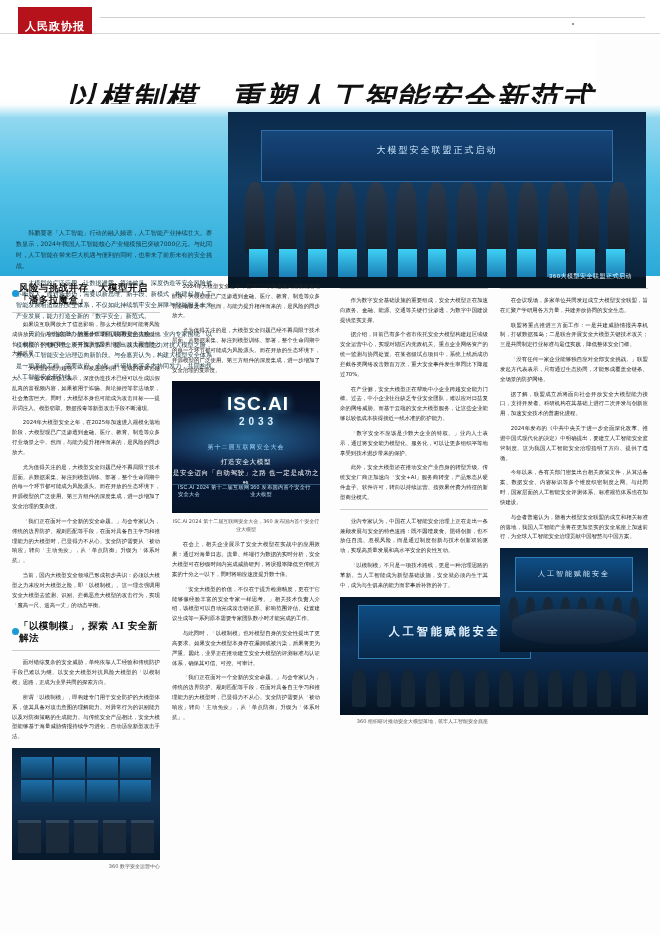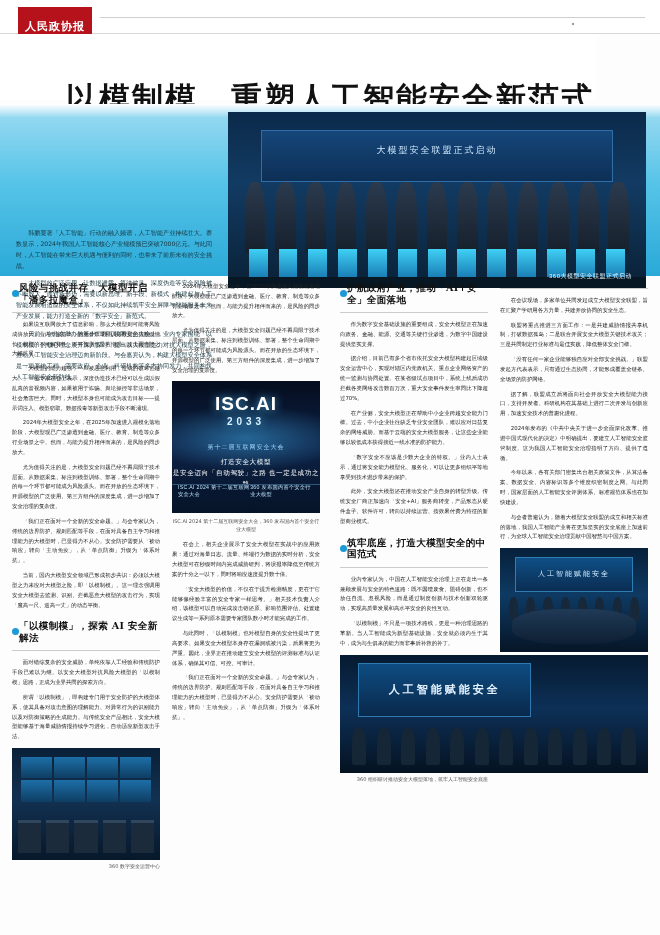--- a/index.html
+++ b/index.html
@@ -41,20 +41,21 @@
   .masthead-dot {
     position: absolute; right: 86px; top: 23px;
     width: 2px; height: 2px; background: #999;
   }
 
   
   .headline-band {
     position: absolute; left: 0; top: 34px;
     width: 596px; height: 66px;
     background: #ffffff;
+    font-style: italic;
   }
   .headline {
     position: absolute; left: 0; top: 44px;
     width: 660px;
     text-align: center;
     font-family: "DejaVu Serif", serif;
     font-weight: bold;
     font-size: 31px;
     letter-spacing: 2px;
     color: #111;
@@ -190,21 +191,21 @@
     margin: 6px 0 5px 0;
     background: linear-gradient(180deg,#050d1e 0%, #0d2145 50%, #061428 100%);
     overflow: hidden;
   }
   .poster-glow {
     position: absolute; left: -20%; top: 18%;
     width: 140%; height: 50%;
     background: radial-gradient(ellipse at center, rgba(70,190,255,.45) 0%, rgba(10,30,60,0) 70%);
   }
   .poster-logo {
-    position: absolute; left: 0; top: 12px;
+    position: absolute; left: 12px; top: 12px;
     width: 100%;
     text-align: center;
     color: #ffffff;
     font-weight: bold;
     font-size: 19px;
     letter-spacing: 1px;
     text-shadow: 0 0 8px rgba(90,200,255,.9);
   }
   .poster-logo .yr {
     display: block;
@@ -459,35 +460,27 @@
       </div>
       <div class="poster-caption">ISC.AI 2024 第十二届互联网安全大会，360 发布国内首个安全行业大模型</div>
 
       <p class="para">在会上，相关企业展示了安全大模型在实战中的应用效果：通过对海量日志、流量、终端行为数据的实时分析，安全大模型可在秒级时间内完成威胁研判，将误报率降低至传统方案的十分之一以下，同时将响应速度提升数十倍。</p>
       <p class="para">「安全大模型的价值，不仅在于提升检测精度，更在于它能够像经验丰富的安全专家一样思考。」相关技术负责人介绍，该模型可以自动完成攻击链还原、影响范围评估、处置建议生成等一系列原本需要专家团队数小时才能完成的工作。</p>
       <p class="para">与此同时，「以模制模」也对模型自身的安全性提出了更高要求。如果安全大模型本身存在漏洞或被污染，后果将更为严重。因此，业界正在推动建立安全大模型的评测标准与认证体系，确保其可信、可控、可审计。</p>
       <p class="para">「我们正在面对一个全新的安全命题。」与会专家认为，传统的边界防护、规则匹配等手段，在面对具备自主学习和推理能力的大模型时，已显得力不从心。安全防护需要从「被动响应」转向「主动免疫」，从「单点防御」升级为「体系对抗」。</p>
     </div>
 
     <div class="col c3">
-      <div class="sec-head">
-        <span class="sec-bullet"></span>
-        <span class="sec-title">护航政府产业，推动「AI+安全」全面落地</span>
-      </div>
       <div class="rule"></div>
       <p class="para">作为数字安全基础设施的重要组成，安全大模型正在加速向政务、金融、能源、交通等关键行业渗透，为数字中国建设提供坚实支撑。</p>
       <p class="para">据介绍，目前已有多个省市依托安全大模型构建起区域级安全运营中心，实现对辖区内党政机关、重点企业网络资产的统一监测与协同处置。在某省级试点项目中，系统上线后成功拦截各类网络攻击数百万次，重大安全事件发生率同比下降超过70%。</p>
       <p class="para">在产业侧，安全大模型正在帮助中小企业跨越安全能力门槛。过去，中小企业往往缺乏专业安全团队，难以应对日益复杂的网络威胁。而基于云端的安全大模型服务，让这些企业能够以较低成本获得接近一线水准的防护能力。</p>
       <p class="para">「数字安全不应该是少数大企业的特权。」业内人士表示，通过将安全能力模型化、服务化，可以让更多组织平等地享受到技术进步带来的保护。</p>
       <p class="para">此外，安全大模型还在推动安全产业自身的转型升级。传统安全厂商正加速向「安全+AI」服务商转变，产品形态从硬件盒子、软件许可，转向以持续运营、按效果付费为特征的新型商业模式。</p>
 
-      <div class="sec-head" style="margin-top:10px">
-        <span class="sec-bullet"></span>
-        <span class="sec-title">筑牢底座，打造大模型安全的中国范式</span>
-      </div>
       <div class="rule"></div>
       <p class="para">业内专家认为，中国在人工智能安全治理上正在走出一条兼顾发展与安全的特色道路：既不因噎废食、阻碍创新，也不放任自流、忽视风险，而是通过制度创新与技术创新双轮驱动，实现高质量发展和高水平安全的良性互动。</p>
       <p class="para">「以模制模」不只是一项技术路线，更是一种治理思路的革新。当人工智能成为新型基础设施，安全就必须内生于其中，成为与生俱来的能力而非事后补救的补丁。</p>
 
       <div class="photo photo-wide">
         <div class="wide-screen">人工智能赋能安全</div>
         <div class="wide-seats">
           <div></div>
             <div></div>
             <div></div>

